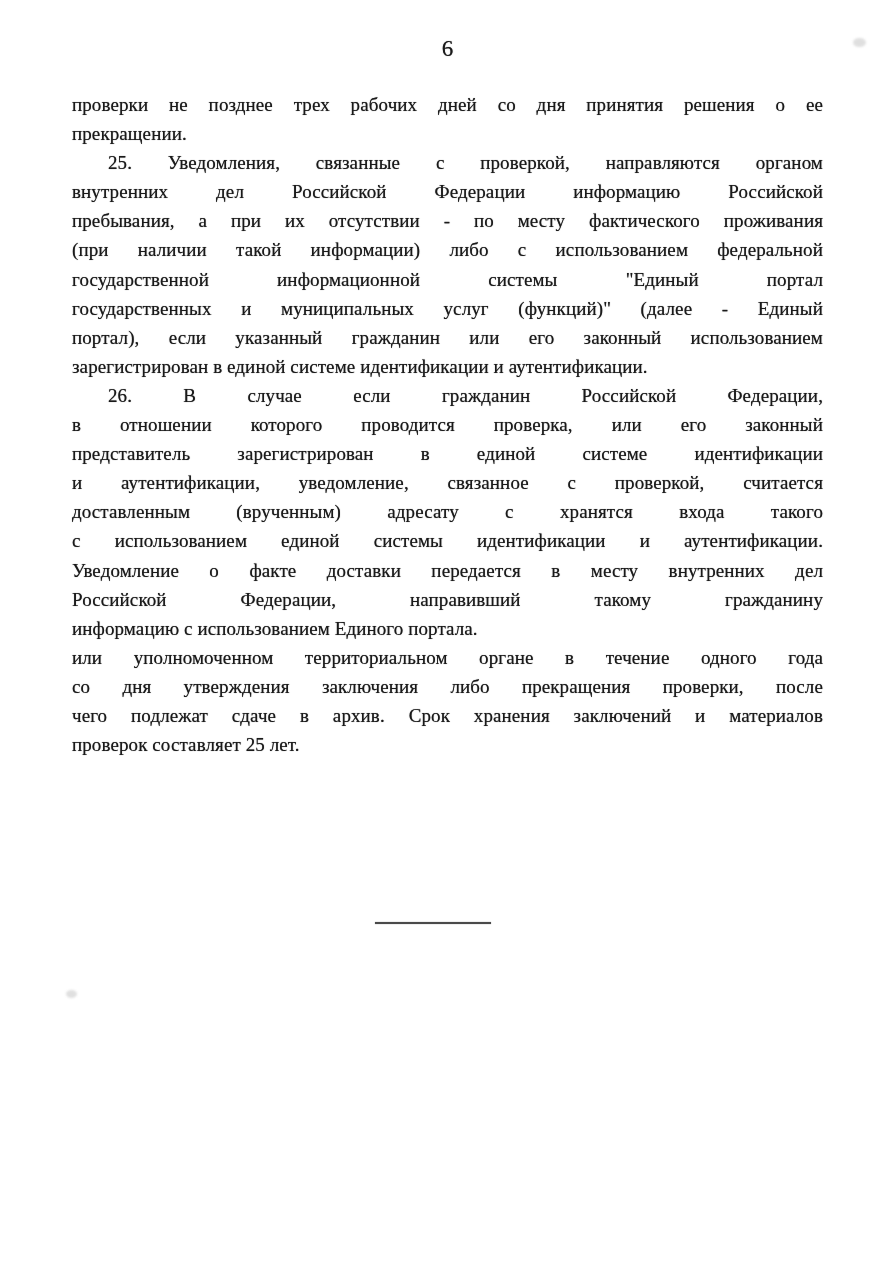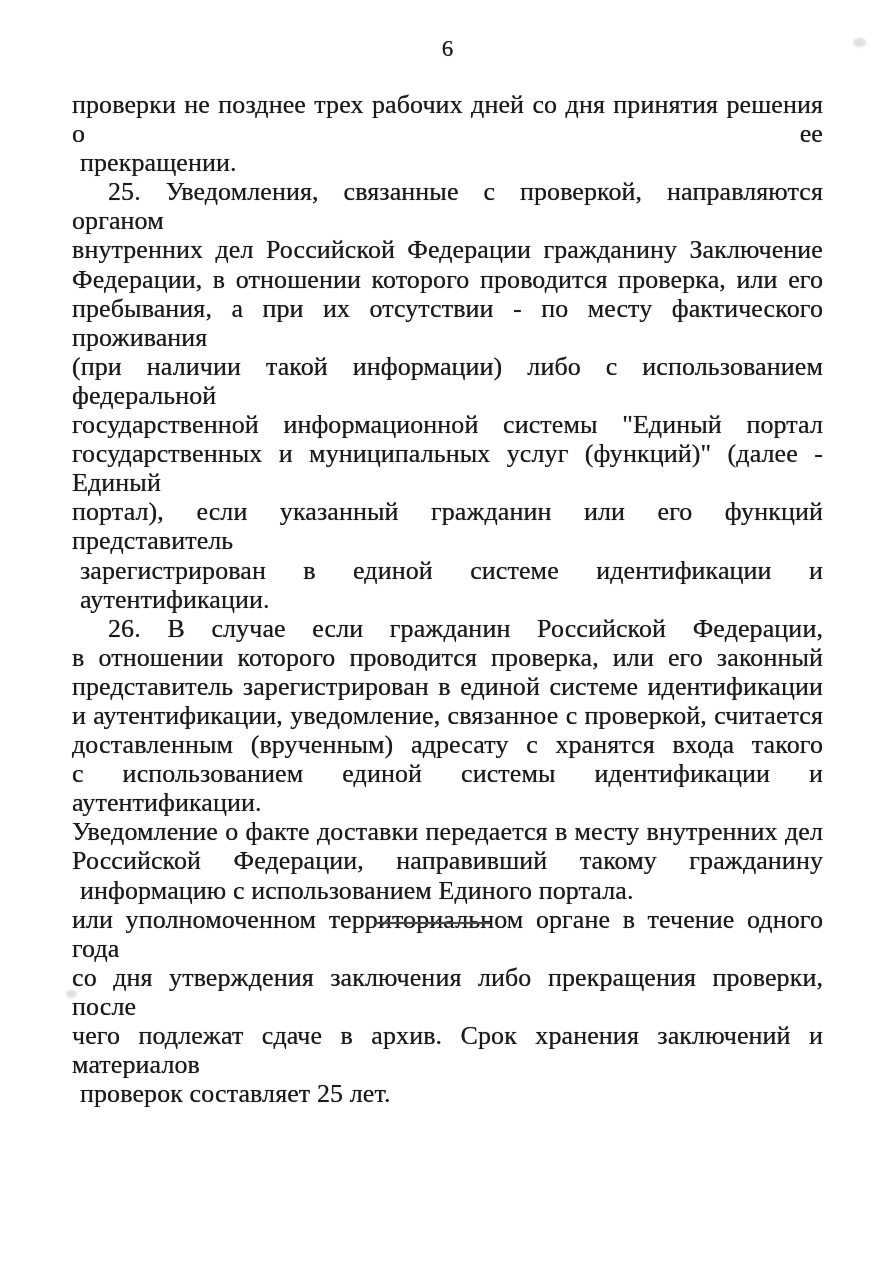--- a/index.html
+++ b/index.html
@@ -27,32 +27,32 @@
     line-height: 26px;
     color: #1a1a1a;
     text-shadow: 0 0 0.8px rgba(25,25,25,0.75);
   }
   
   #text-block {
     position: absolute;
     top: 90px;
     left: 72px;
     width: 751px;
-    font-size: 26px;
+    font-size: 19px;
     line-height: 29.1px;
     letter-spacing: 0.1px;
     text-shadow: 0 0 0.8px rgba(25,25,25,0.75);
   }
   .para { margin: 0; padding: 0; }
   .line {
     text-align: justify;
     text-align-last: justify;
     min-height: 29.1px;
   }
-  .line.last { text-align-last: left; margin-left: 8px; }
+  .line.last { text-align-last: left; }
   .para.indented .line.first { text-indent: 36px; }
   
   #end-divider {
     position: absolute;
     top: 922px;
     left: 375px;
     width: 116px;
     height: 0;
     border-top: 2px solid #4a4a4a;
     box-shadow: 0 0 1px rgba(60,60,60,0.8);
@@ -74,27 +74,26 @@
 <div id="page">
   <div id="page-number">6</div>
 
   <div id="text-block">
       <div class="para">
         <div class="line first">проверки не позднее трех рабочих дней со дня принятия решения о ее</div>
         <div class="line last">прекращении.</div>
       </div>
       <div class="para indented">
         <div class="line first">25. Уведомления, связанные с проверкой, направляются органом</div>
-        <div class="line">внутренних дел Российской Федерации гражданину Заключение</div>
-        <div class="line">Федерации, в отношении которого проводится проверка, или его</div>
+        <div class="line">внутренних дел Российской Федерации информацию Российской</div>
         <div class="line">пребывания, а при их отсутствии - по месту фактического проживания</div>
         <div class="line">(при наличии такой информации) либо с использованием федеральной</div>
         <div class="line">государственной информационной системы "Единый портал</div>
         <div class="line">государственных и муниципальных услуг (функций)" (далее - Единый</div>
-        <div class="line">портал), если указанный гражданин или его функций представитель</div>
+        <div class="line">портал), если указанный гражданин или его законный использованием</div>
         <div class="line last">зарегистрирован в единой системе идентификации и аутентификации.</div>
       </div>
       <div class="para indented">
         <div class="line first">26. В случае если гражданин Российской Федерации,</div>
         <div class="line">в отношении которого проводится проверка, или его законный</div>
         <div class="line">представитель зарегистрирован в единой системе идентификации</div>
         <div class="line">и аутентификации, уведомление, связанное с проверкой, считается</div>
         <div class="line">доставленным (врученным) адресату с хранятся входа такого</div>
         <div class="line">с использованием единой системы идентификации и аутентификации.</div>
         <div class="line">Уведомление о факте доставки передается в месту внутренних дел</div>

